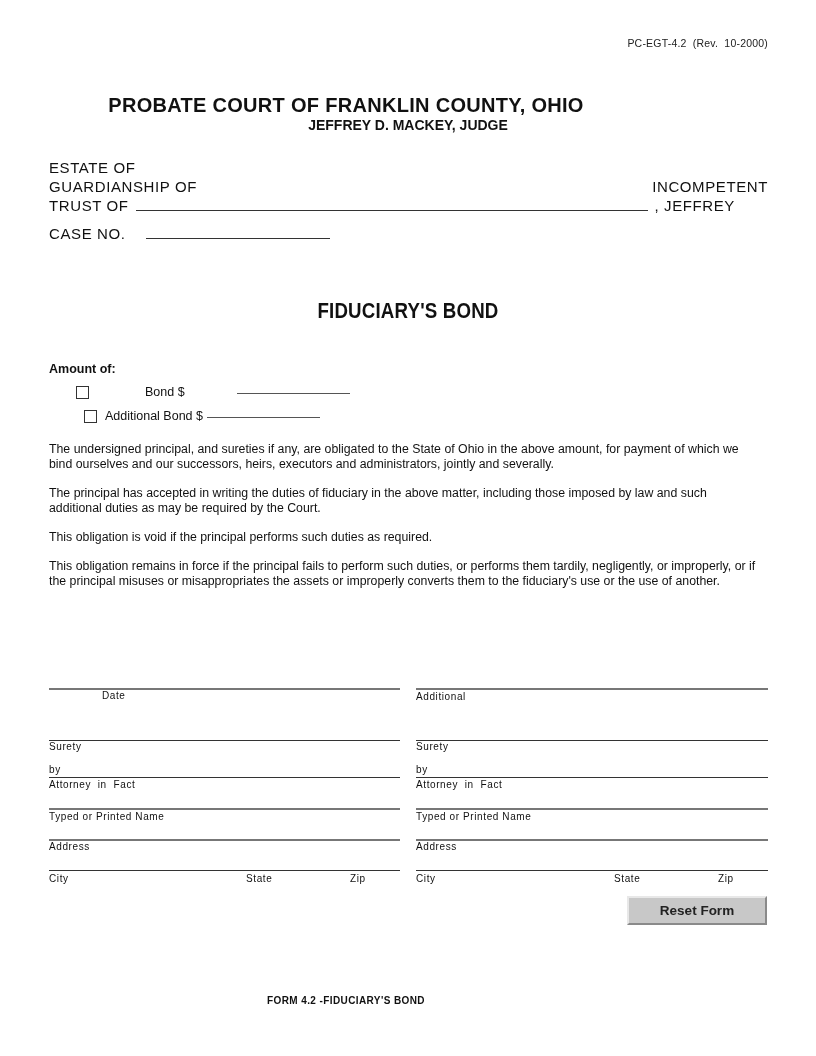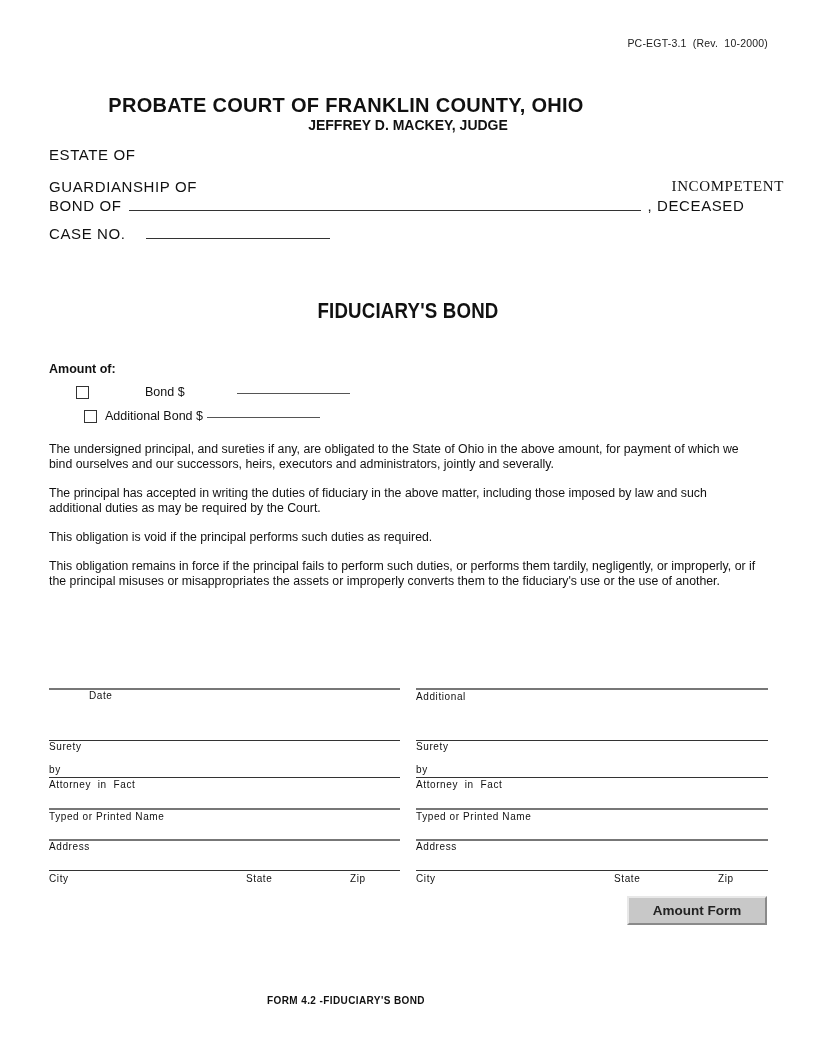--- a/index.html
+++ b/index.html
@@ -117,31 +117,31 @@
       top: 995px; left: 0; width: 692px;
       text-align: center;
       font-weight: bold;
       font-size: 10px;
       letter-spacing: 0.4px;
     }
   </style>
 </head>
 <body>
 
-<div class="abs form-id">PC-EGT-3.1  (Rev.  10-2000)</div>
+<div class="abs form-id">PC-EGT-4.2  (Rev.  10-2000)</div>
 <div class="abs court-title">PROBATE COURT OF FRANKLIN COUNTY, OHIO</div>
 <div class="abs judge">JEFFREY D. MACKEY, JUDGE</div>
 
-<div class="abs caption-line" style="top:146px; left:49px;">ESTATE OF</div>
+<div class="abs caption-line" style="top:159px; left:49px;">ESTATE OF</div>
 <div class="abs caption-line" style="top:178px; left:49px;">GUARDIANSHIP OF</div>
-<div class="abs caption-line" style="top:178px; right:32px;font-family:Liberation Serif, serif;">INCOMPETENT</div>
+<div class="abs caption-line" style="top:178px; right:48px;">INCOMPETENT</div>
 <div class="abs caption-line" style="top:197px; left:49px; display:flex; align-items:flex-end;">
-  <span>BOND OF</span>
+  <span>TRUST OF</span>
   <span class="uline" style="width:512px; margin-left:7px; margin-bottom:3px;"></span>
-  <span style="margin-left:7px;">, DECEASED</span>
+  <span style="margin-left:7px;">, JEFFREY</span>
 </div>
 <div class="abs caption-line" style="top:225px; left:49px; display:flex; align-items:flex-end;gap:15px;">
   <span>CASE NO.</span>
   <span class="uline" style="width:184px; margin-left:6px; margin-bottom:3px;"></span>
 </div>
 
 <div class="abs doc-title">FIDUCIARY'S BOND</div>
 
 <div class="abs amount-label">Amount of:</div>
 <div class="abs chk-row" style="top:385px;gap:48px;">
@@ -155,21 +155,21 @@
   <span class="uline" style="width:113px; margin-bottom:-1px;"></span>
 </div>
 
 <div class="abs para" style="top:442px;">The undersigned principal, and sureties if any, are obligated to the State of Ohio in the above amount, for payment of which we bind ourselves and our successors, heirs, executors and administrators, jointly and severally.</div>
 <div class="abs para" style="top:486px;">The principal has accepted in writing the duties of fiduciary in the above matter, including those imposed by law and such additional duties as may be required by the Court.</div>
 <div class="abs para" style="top:530px;">This obligation is void if the principal performs such duties as required.</div>
 <div class="abs para" style="top:559px;">This obligation remains in force if the principal fails to perform such duties, or performs them tardily, negligently, or improperly, or if the principal misuses or misappropriates the assets or improperly converts them to the fiduciary's use or the use of another.</div>
 
 <div>
   <div class="abs sig-line gray" style="top:688px; left:49px; width:351px;"></div>
-  <div class="abs sig-label" style="top:690px; left:49px;padding-left:40px;">Date</div>
+  <div class="abs sig-label" style="top:690px; left:62px;padding-left:40px;">Date</div>
 
   <div class="abs sig-line" style="top:740px; left:49px; width:351px;"></div>
   <div class="abs sig-label" style="top:741px; left:49px;">Surety</div>
   <div class="abs sig-label" style="top:764px; left:49px;">by</div>
 
   <div class="abs sig-line" style="top:777px; left:49px; width:351px;"></div>
   <div class="abs sig-label" style="top:779px; left:49px; white-space:pre;">Attorney  in  Fact</div>
 
   <div class="abs sig-line gray" style="top:808px; left:49px; width:351px;"></div>
   <div class="abs sig-label" style="top:811px; left:49px;">Typed or Printed Name</div>
@@ -199,15 +199,15 @@
 
   <div class="abs sig-line gray" style="top:839px; left:416px; width:352px;"></div>
   <div class="abs sig-label" style="top:841px; left:416px;">Address</div>
 
   <div class="abs sig-line" style="top:870px; left:416px; width:352px;"></div>
   <div class="abs sig-label" style="top:873px; left:416px;">City</div>
   <div class="abs sig-label" style="top:873px; left:614px;">State</div>
   <div class="abs sig-label" style="top:873px; left:718px;">Zip</div>
 </div>
 
-<button class="abs reset-btn">Amount Form</button>
+<button class="abs reset-btn">Reset Form</button>
 
 <div class="abs footer">FORM 4.2 -FIDUCIARY'S BOND</div>
 
 </body></html>

